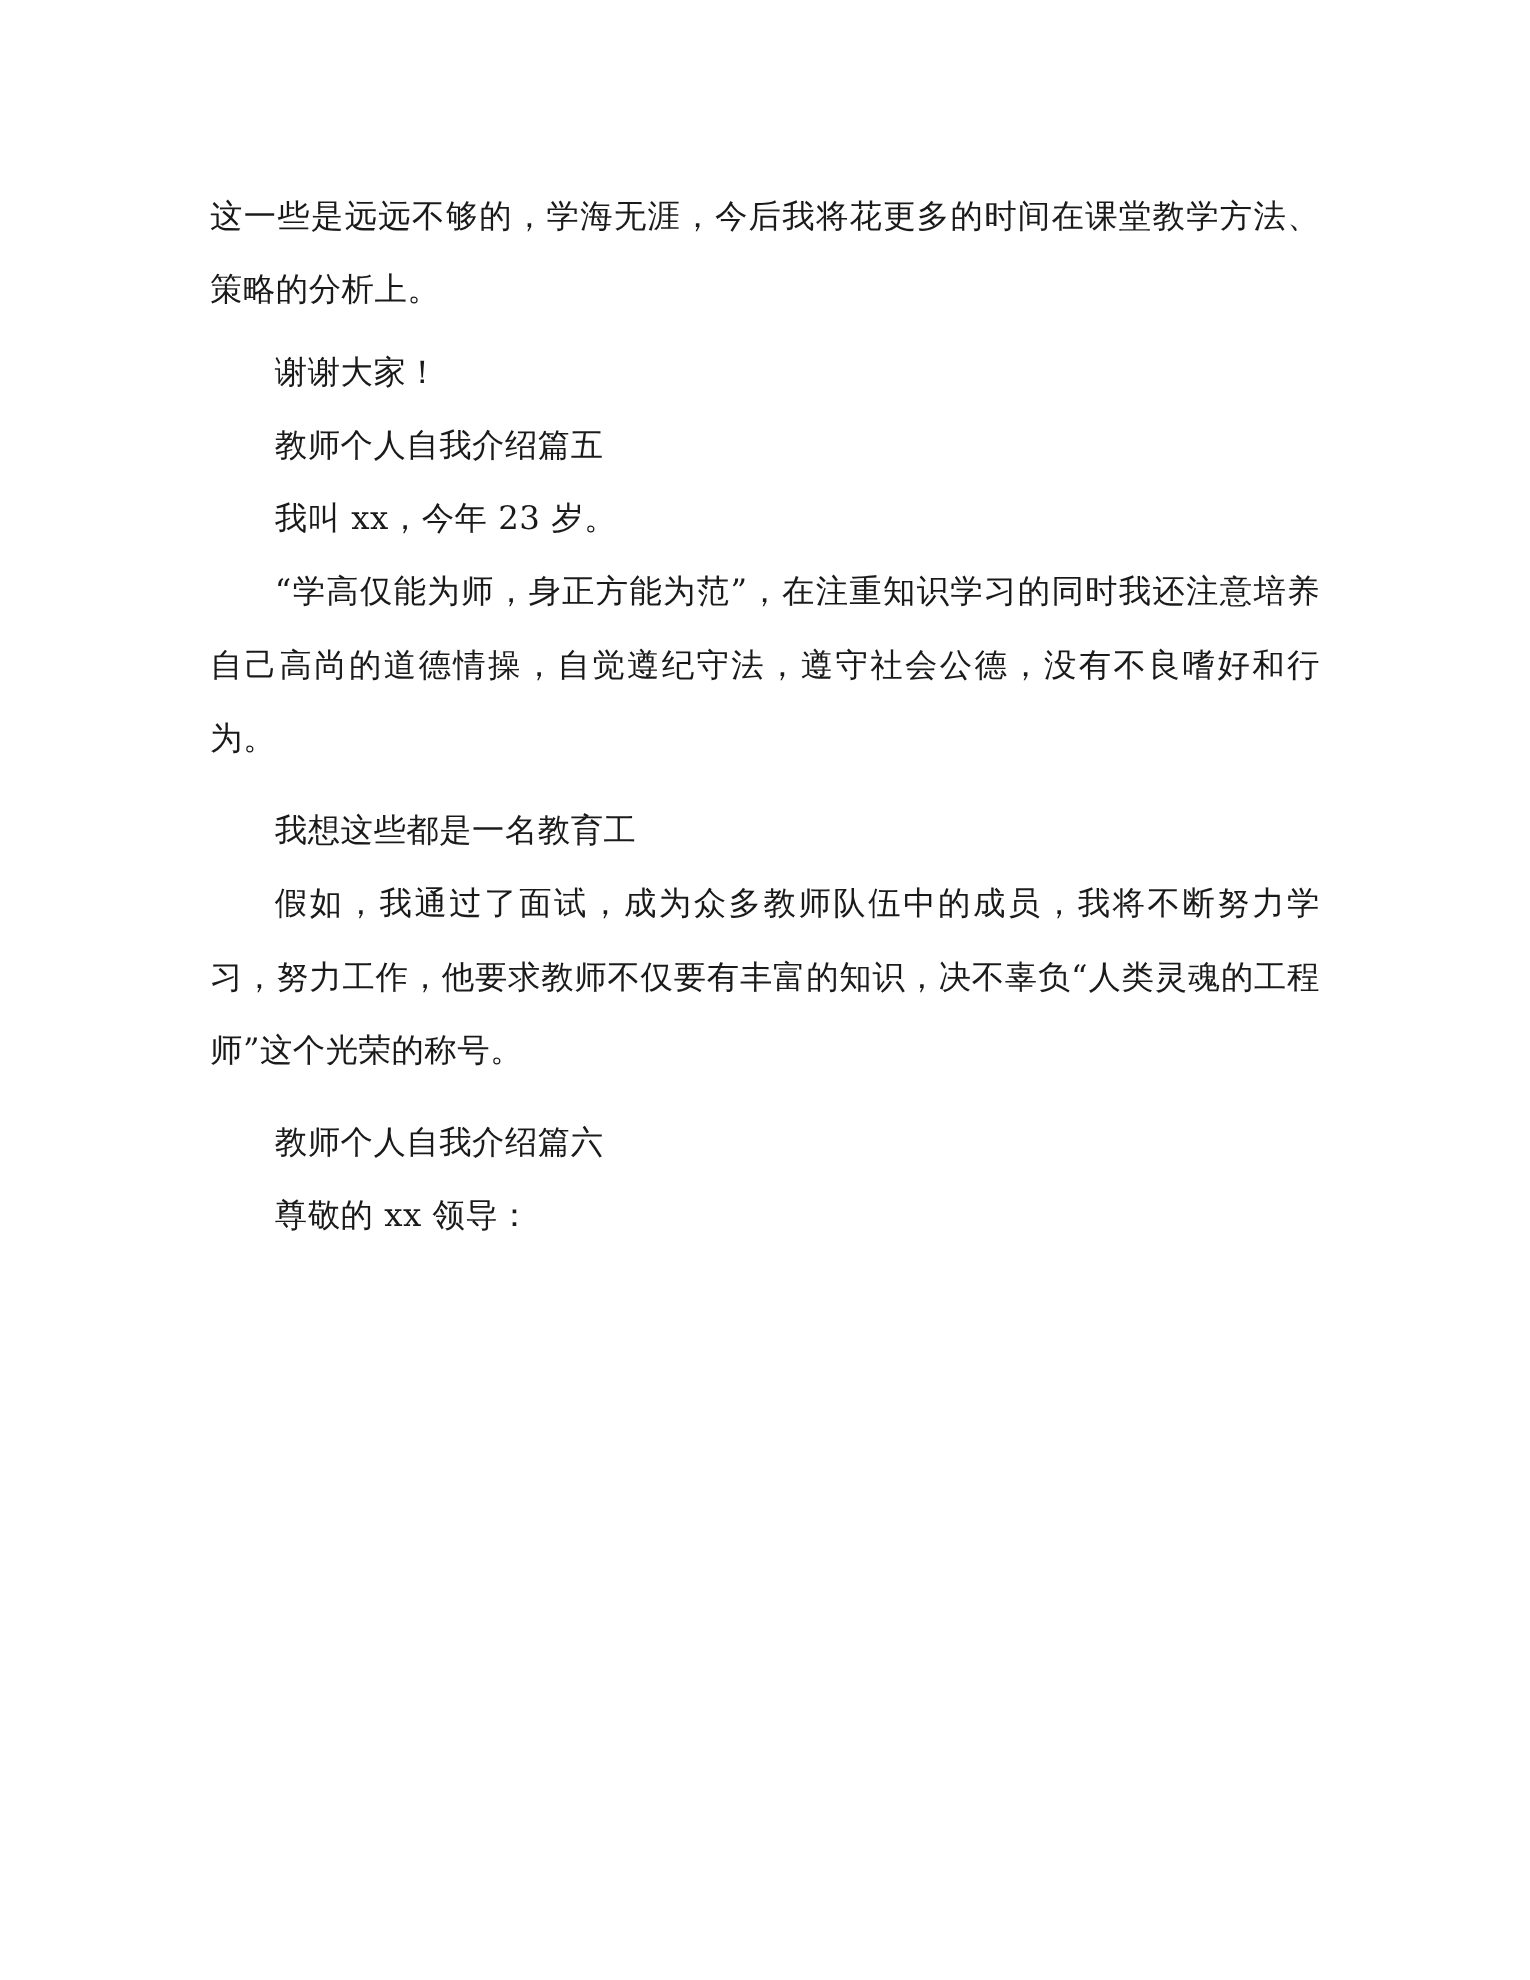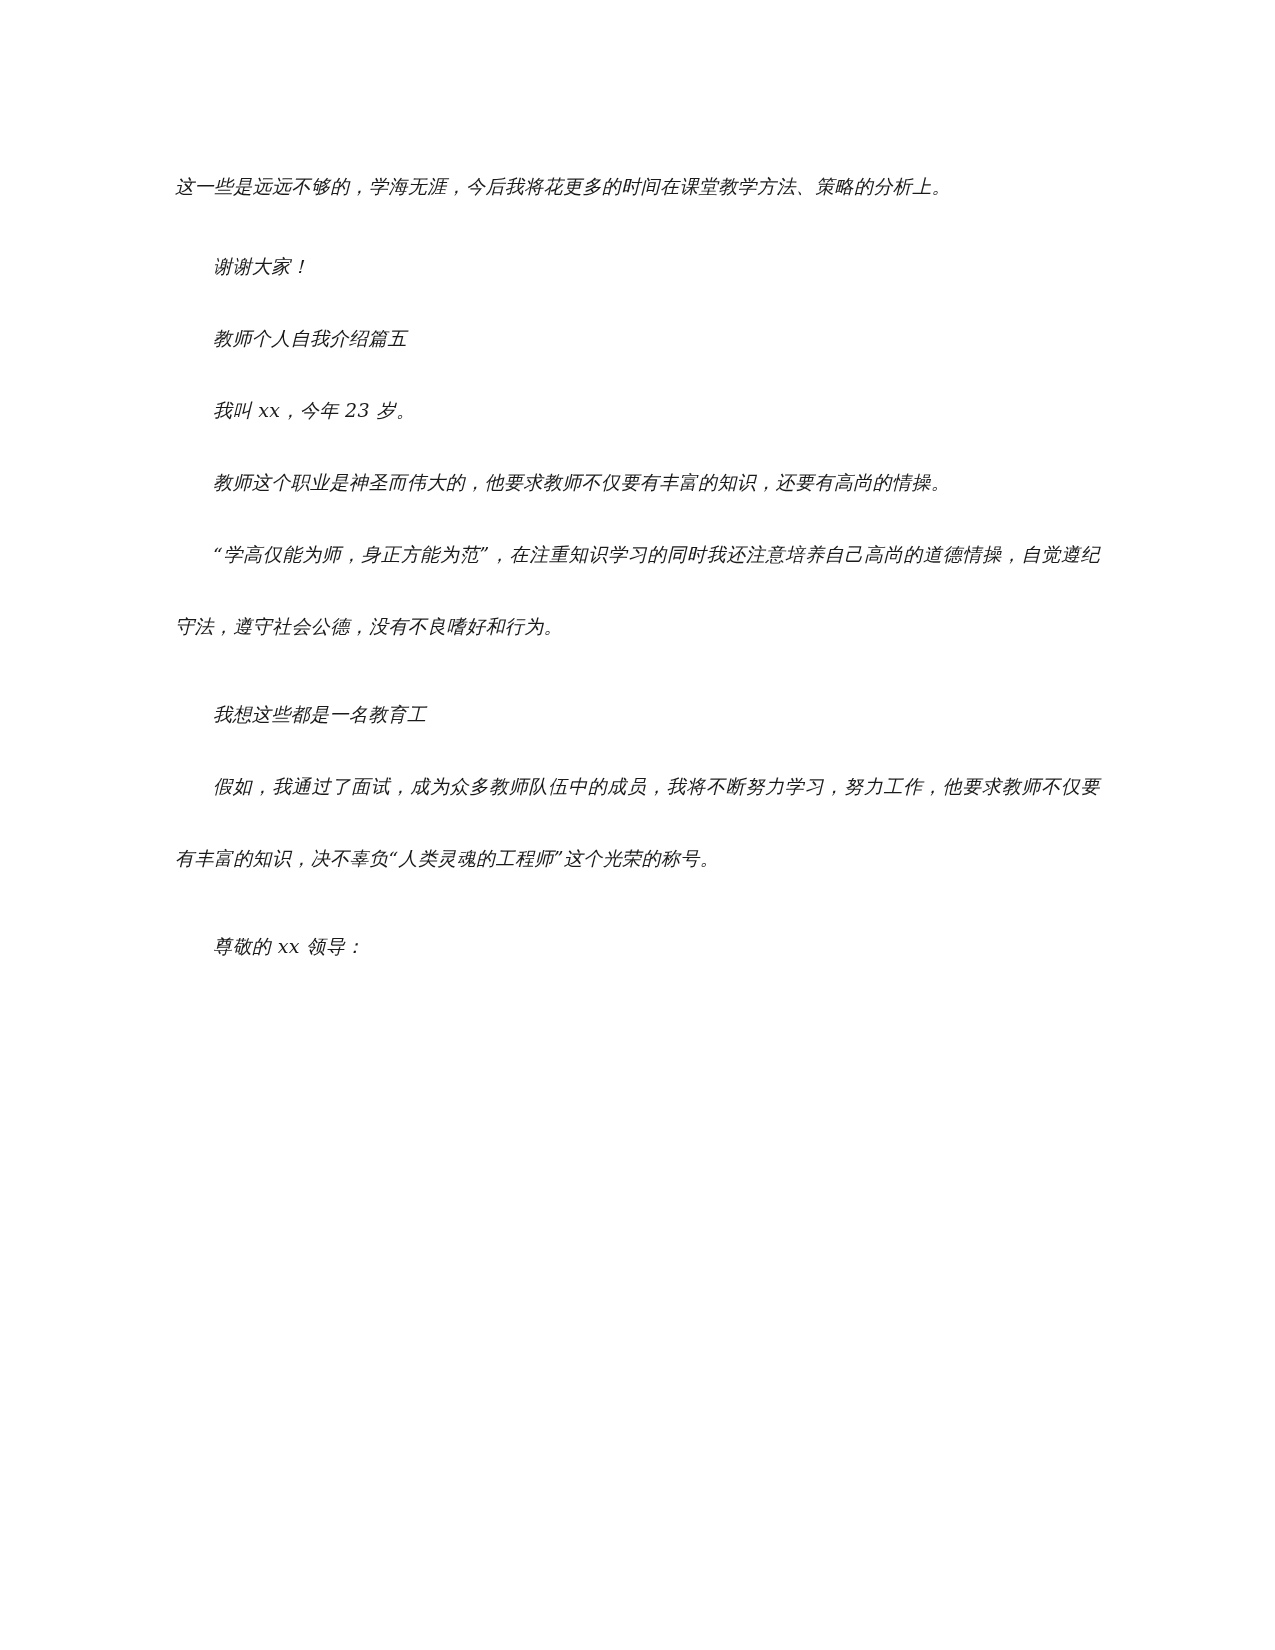--- a/index.html
+++ b/index.html
@@ -15,26 +15,25 @@
     overflow: hidden;
   }
   .page {
     position: relative;
     width: 1275px;
     height: 1650px;
     box-sizing: border-box;
     padding: 150px 175px 0 175px;
   }
   .doc-body {
-    font-size: 19px;
-    line-height: 72px;
+    font-size: 27px;
+    line-height: 61px;
     text-align: justify;
     text-justify: inter-ideograph;
     letter-spacing: 0.4px;
-    font-style: italic;
   }
   .para {
     margin: 0;
     text-indent: 0;
   }
   .para-indent {
     margin: 0;
     text-indent: 2em;
   }
   .para-heading {
@@ -60,30 +59,30 @@
     <p class="para">这一些是远远不够的，学海无涯，今后我将花更多的时间在课堂教学方法、策略的分析上。</p>
     <div class="gap-small"></div>
 
     <p class="para-indent">谢谢大家！</p>
 
     <p class="para-heading">教师个人自我介绍篇五</p>
 
     <p class="para-indent">我叫 xx，今年 23 岁。</p>
 
 
-    <p class="para-indent">教师这个职业是神圣而伟大的，他要求教师不仅要有丰富的知识，还要有高尚的情操。</p>
 
 
     <p class="para-indent">“学高仅能为师，身正方能为范”，在注重知识学习的同时我还注意培养自己高尚的道德情操，自觉遵纪守法，遵守社会公德，没有不良嗜好和行为。</p>
 
     <div class="gap-med"></div>
 
     <p class="para-indent">我想这些都是一名教育工</p>
 
     <p class="para-indent">假如，我通过了面试，成为众多教师队伍中的成员，我将不断努力学习，努力工作，他要求教师不仅要有丰富的知识，决不辜负“人类灵魂的工程师”这个光荣的称号。</p>
 
     <div class="gap-med"></div>
 
+    <p class="para-heading">教师个人自我介绍篇六</p>
 
     <p class="para-indent">尊敬的 xx 领导：</p>
 
   </div>
 </div>
 
 </body></html>

